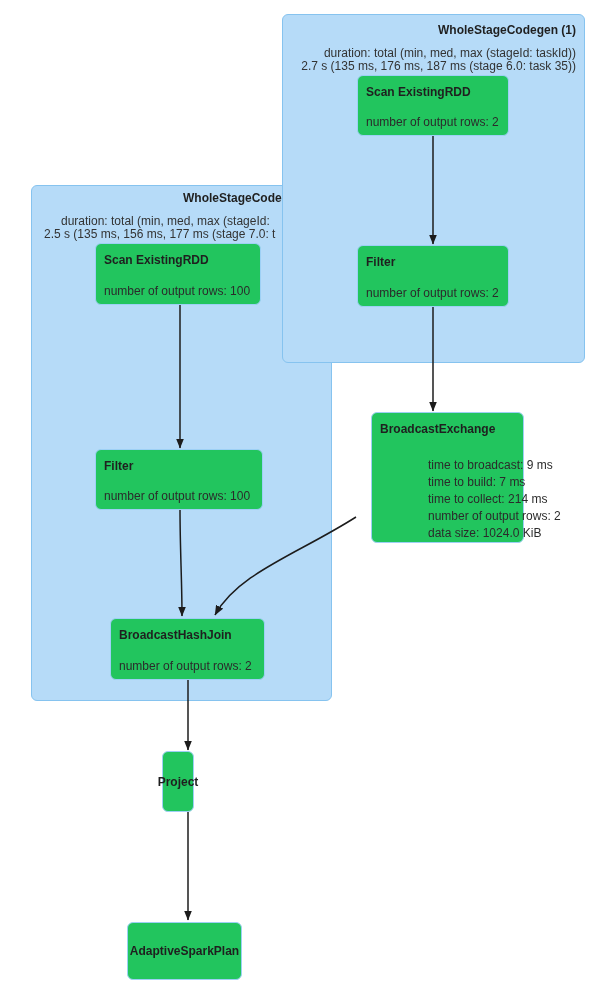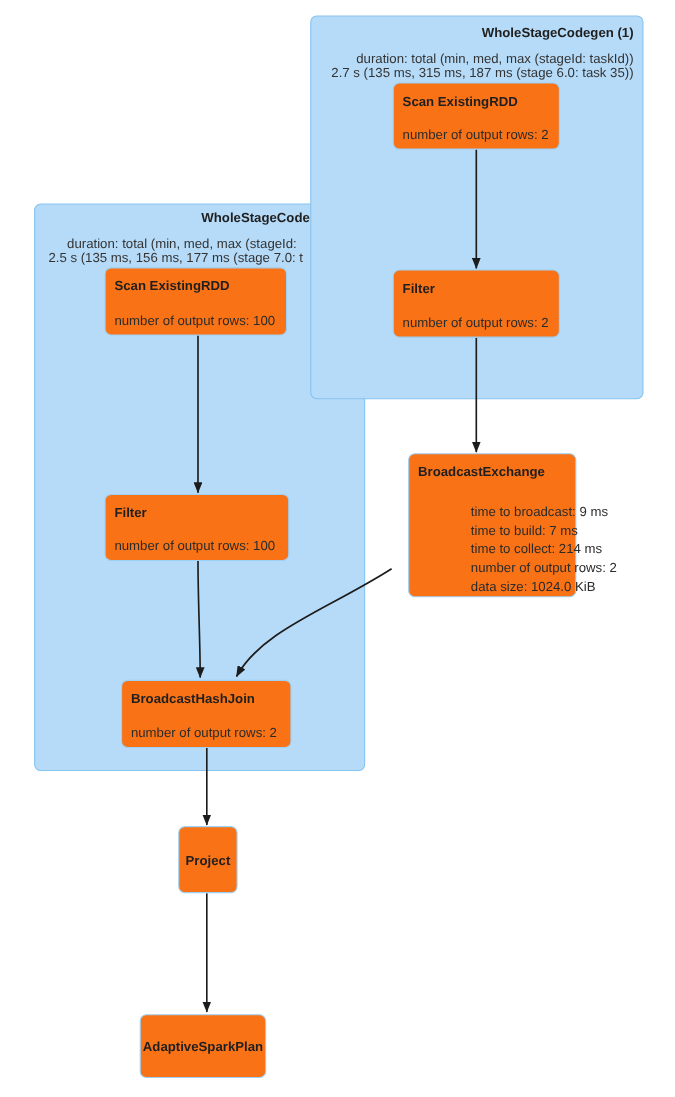--- a/index.html
+++ b/index.html
@@ -12,21 +12,21 @@
     position:absolute;border-radius:6px;
     background:#b6dbf8;border:1px solid #86c3ef;
     box-sizing:border-box;
   }
   .cluster-text{
     position:absolute;font-size:12px;line-height:14px;white-space:nowrap;color:#333333;
   }
   .cluster-title{font-weight:bold;color:#1f1f1f;}
   .node{
     position:absolute;border-radius:6px;
-    background:#f97316;border:1px solid #9dd0f5;
+    background:#22c55e;border:1px solid #9dd0f5;
     box-sizing:border-box;font-size:12px;
   }
   .node-name{
     position:absolute;top:9px;left:8px;right:6px;
     font-weight:bold;color:#1f1f1f;white-space:nowrap;line-height:14px;
   }
   .node-metric-single{
     position:absolute;bottom:6px;left:8px;white-space:nowrap;line-height:14px;color:#2b2b2b;
   }
   .node-metrics{
@@ -49,21 +49,21 @@
 
   <div class="cluster z1" style="left:31px;top:185px;width:301px;height:516px;">
     <div class="cluster-text cluster-title" style="left:151px;top:5px;">WholeStageCode</div>
     <div class="cluster-text" style="left:29px;top:28px;">duration: total (min, med, max (stageId:</div>
     <div class="cluster-text" style="left:12px;top:41px;">2.5 s (135 ms, 156 ms, 177 ms (stage 7.0: t</div>
   </div>
 
   <div class="cluster z2" style="left:282px;top:14px;width:303px;height:349px;">
     <div class="cluster-text cluster-title" style="right:8px;top:8px;">WholeStageCodegen (1)</div>
     <div class="cluster-text" style="right:8px;top:31px;">duration: total (min, med, max (stageId: taskId))</div>
-    <div class="cluster-text" style="right:8px;top:44px;">2.7 s (135 ms, 315 ms, 187 ms (stage 6.0: task 35))</div>
+    <div class="cluster-text" style="right:8px;top:44px;">2.7 s (135 ms, 176 ms, 187 ms (stage 6.0: task 35))</div>
   </div>
 
   <svg class="edges" width="614" height="997">
     <defs>
       <marker id="arrow" markerWidth="10" markerHeight="8" refX="9.5" refY="4" orient="auto" markerUnits="userSpaceOnUse">
         <path d="M0,0 L10,4 L0,8 Z" fill="#1c1c1c"></path>
       </marker>
     </defs>
     <path d="M433,136 L433,244" stroke="#1c1c1c" stroke-width="1.5" fill="none" marker-end="url(#arrow)"></path>
     <path d="M433,307 L433,411" stroke="#1c1c1c" stroke-width="1.5" fill="none" marker-end="url(#arrow)"></path>
@@ -103,21 +103,21 @@
       <div>number of output rows: 2</div>
       <div>data size: 1024.0 KiB</div>
     </div>
   </div>
 
   <div class="node z4" style="left:110px;top:618px;width:155px;height:62px;">
     <div class="node-name">BroadcastHashJoin</div>
     <div class="node-metric-single">number of output rows: 2</div>
   </div>
 
-  <div class="node node-centered z4" style="left:162px;top:751px;width:54px;height:61px;">
+  <div class="node node-centered z4" style="left:162px;top:751px;width:32px;height:61px;">
     <div class="center-label">Project</div>
   </div>
 
   <div class="node node-centered z4" style="left:127px;top:922px;width:115px;height:58px;">
     <div class="center-label">AdaptiveSparkPlan</div>
   </div>
 
 </div>
 
 </body></html>

